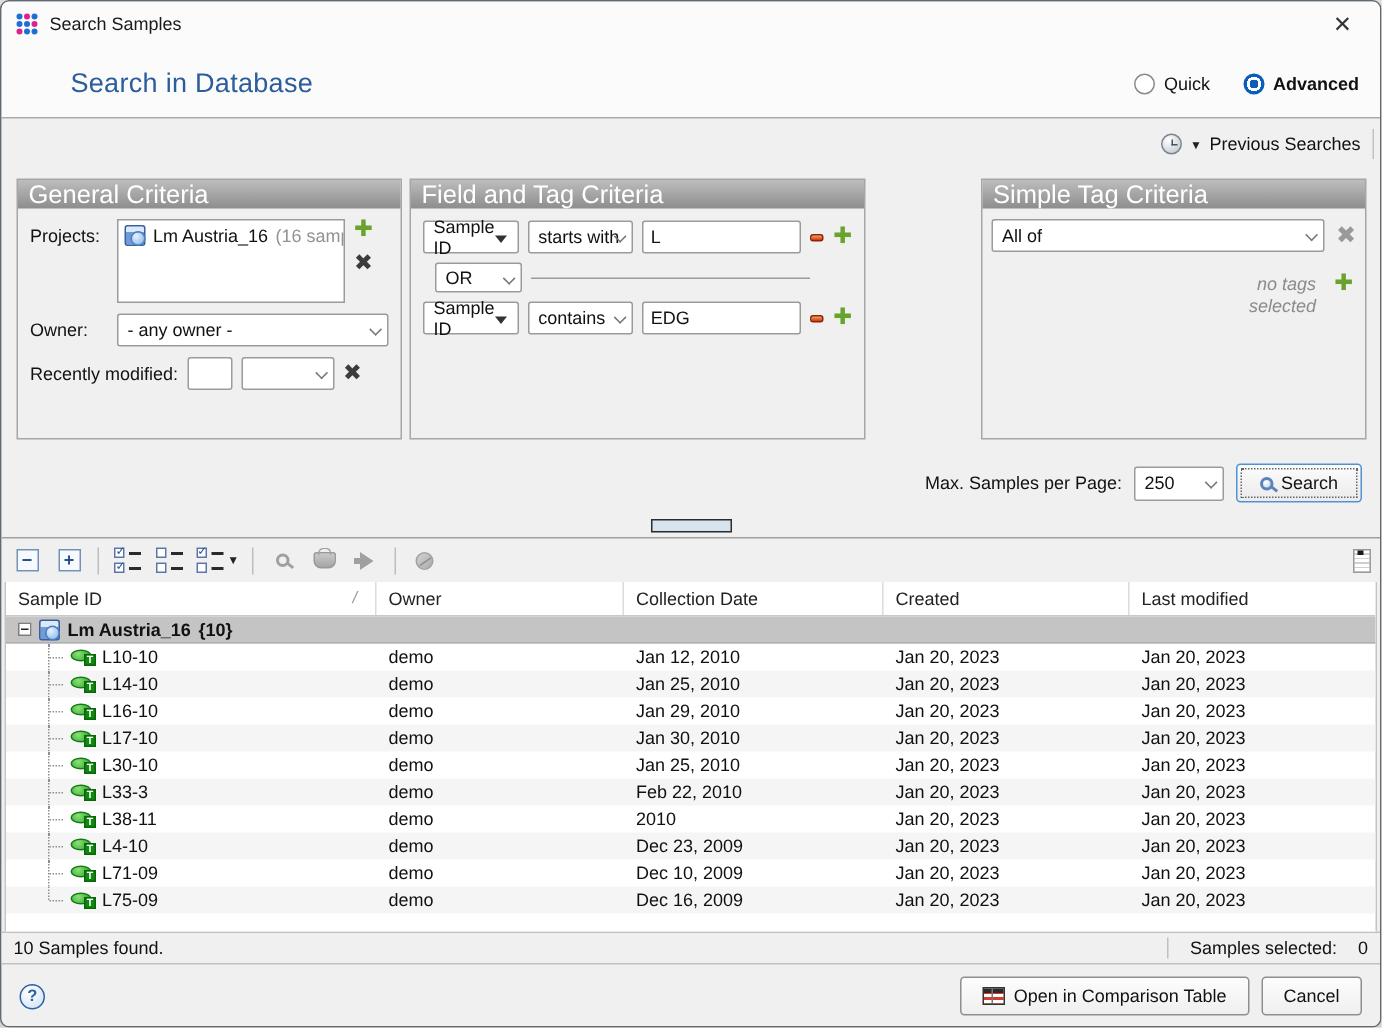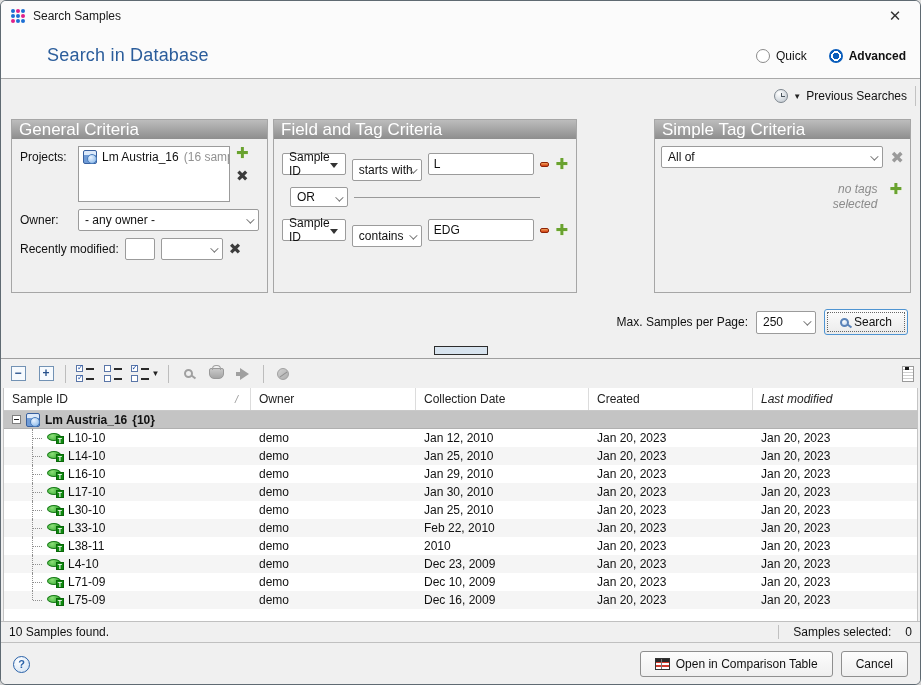--- a/index.html
+++ b/index.html
@@ -58,21 +58,21 @@
   .proj-icon:after { content:""; position:absolute; right:-1px; bottom:-1px; width:8px; height:8px; border-radius:50%;
     background:radial-gradient(circle at 35% 30%,#e8f2ff,#7fb2e8); border:1px solid #4b7ebd; }
   .muted { color:#929292; }
   .side-btns { display:flex; flex-direction:column; gap:9px; margin-left:6px; }
   .plus-ic { color:#69a22f; font-size:15px; font-weight:bold; line-height:14px; text-shadow:0 1px 0 #e6f2d5; }
   .x-dark  { color:#3c3c3c; font-size:15px; font-weight:bold; line-height:14px; }
   .x-gray  { color:#9a9a9a; font-size:16px; font-weight:bold; }
   .minus-ic { width:14px; height:5px; background:linear-gradient(#f2a35c,#cf3a10); border:1px solid #8e2406; border-radius:2px; }
 
   .fc-row { display:flex; align-items:center; gap:6px; padding:0 8px; margin-top:8px; }
-  .fc-row .f-field { width:93px; } .fc-row .f-op { width:103px;margin-top:12px; } .fc-row .f-val { width:106px; }
+  .fc-row .f-field { width:93px; } .fc-row .f-op { width:103px; } .fc-row .f-val { width:106px; }
   .or-row { display:flex; align-items:center; gap:6px; padding:0 8px; margin-top:6px; margin-bottom:-2px; }
   .or-sel { width:58px; height:20px; margin-left:8px; }
   .or-line { flex:1; height:1px; background:#9a9a9a; margin-right:28px; }
 
   .tag-body { padding:7px 6px 0 6px; }
   .tag-top { display:flex; align-items:center; gap:8px; }
   .tag-top .sel { flex:1; }
   .no-tags { margin-top:14px; display:flex; justify-content:flex-end; align-items:flex-start; gap:12px; padding-right:2px; }
   .no-tags .txt { font-style:italic; color:#8b8b8b; text-align:right; line-height:15px; width:60px; }
 
@@ -109,21 +109,21 @@
   .gray-globe { width:12px; height:12px; border-radius:50%; border:1px solid #a0a0a0; background:linear-gradient(135deg,#d2d2d2,#adadad); position:relative; }
   .gray-globe:after { content:""; position:absolute; left:1px; top:5px; width:9px; height:1px; background:#8f8f8f; transform:rotate(-35deg); }
   .col-pick { margin-left:auto; width:12px; height:16px; border:1px solid #9a9a9a; background:
     repeating-linear-gradient(#fff 0 2px,#cfcfcf 2px 3px); position:relative; }
   .col-pick:before { content:""; position:absolute; left:2px; top:0; width:4px; height:3px; background:#1a1a1a; }
 
   .table-wrap { background:#fff; border-left:1px solid #c4c4c4; border-right:1px solid #c4c4c4; margin:0 2px 0 2px;
     height:233px; overflow:hidden; position:relative; }
   .thead { display:grid; grid-template-columns:247px 165px 173px 164px 1fr; height:23px; background:#fff; border-bottom:1px solid #c9c9c9; }
   .th { display:flex; align-items:center; padding:0 8px; border-right:1px solid #dcdcdc; color:#222; position:relative; }
-  .th:last-child { border-right:none;font-style:italic; }
+  .th:last-child { border-right:none; }
   .sort-glyph { position:absolute; right:12px; color:#9a9a9a; font-size:11px; font-style:italic; }
   .group-row { height:18px; background:#c4c4c4; display:flex; align-items:center; gap:5px; padding-left:8px;
     font-weight:bold; border-bottom:1px solid #b0b0b0; }
   .expander { width:9px; height:9px; background:#fff; border:1px solid #7e7e7e; position:relative; flex:none; }
   .expander:after { content:""; position:absolute; left:1px; top:3px; width:5px; height:1px; background:#222; }
   .trow { display:grid; grid-template-columns:247px 165px 173px 164px 1fr; height:18px; align-items:center; }
   .trow.alt { background:#f5f5f5; }
   .td { padding:0 8px; white-space:nowrap; overflow:hidden; }
   .td.c-id { display:flex; align-items:center; padding-left:28px; gap:4px; height:100%; }
   .tree { width:11px; height:100%; position:relative; flex:none; }
@@ -462,21 +462,21 @@
     <div class="td v-mod">Jan 20, 2023</div>
   </div>
 
   <div class="trow alt">
     <div class="td c-id">
       <span class="tree"></span>
       <span class="sample-ic">
         <span class="oval"></span>
                 <span class="badge">T</span>
       </span>
-      <span class="v-id">L33-10</span>
+      <span class="v-id">L33-3</span>
     </div>
     <div class="td v-owner">demo</div>
     <div class="td v-coll">Feb 22, 2010</div>
     <div class="td v-created">Jan 20, 2023</div>
     <div class="td v-mod">Jan 20, 2023</div>
   </div>
 
   <div class="trow">
     <div class="td c-id">
       <span class="tree"></span>

